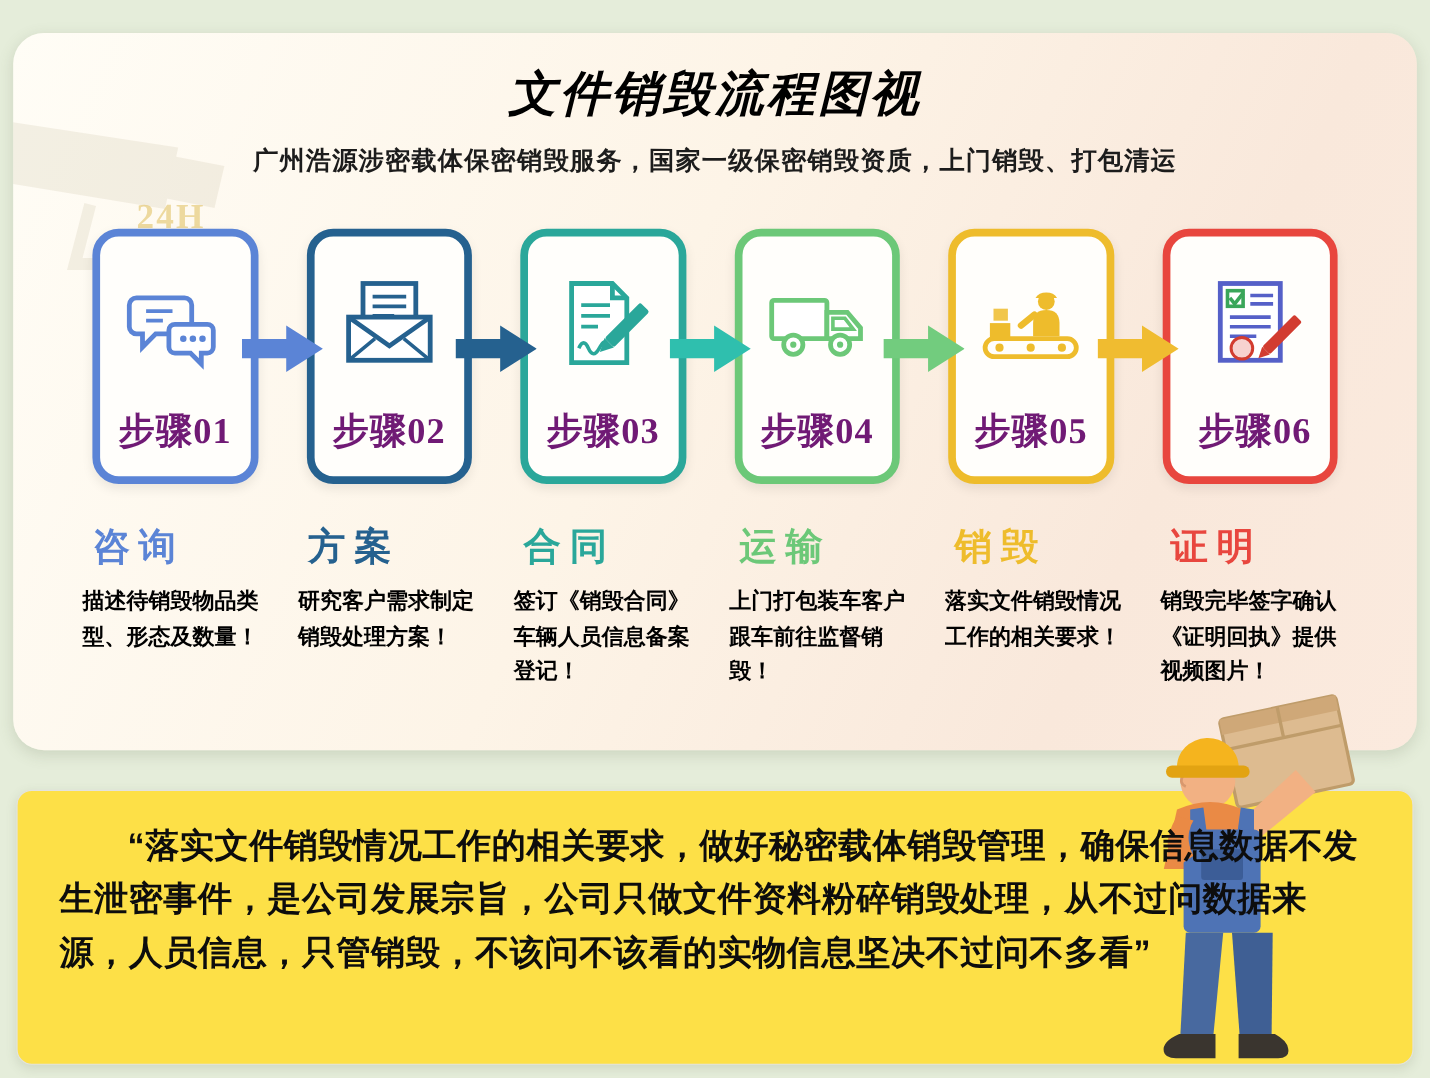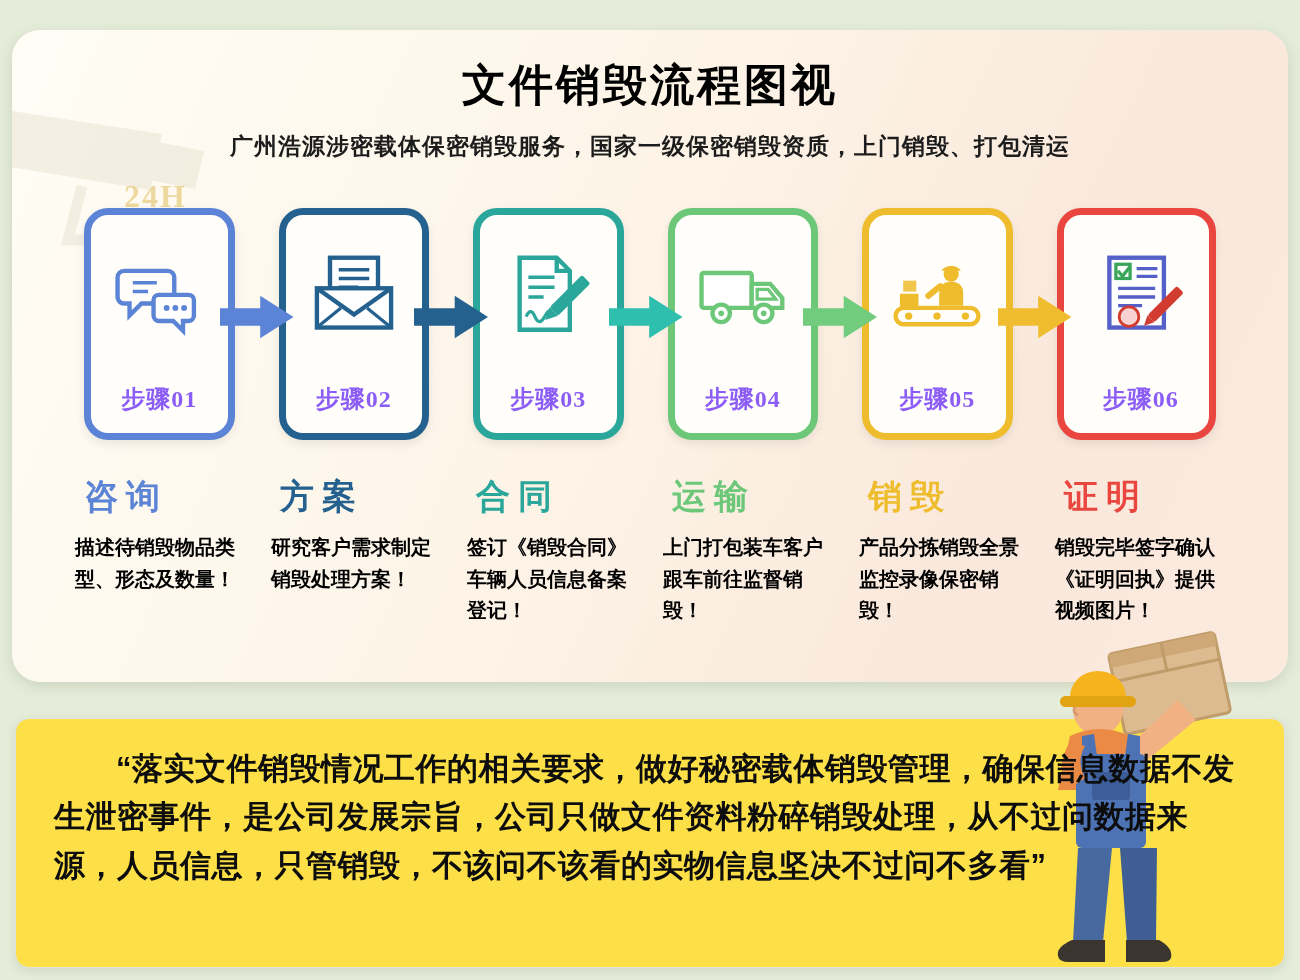--- a/index.html
+++ b/index.html
@@ -18,38 +18,39 @@
   .watermark{position:absolute;left:0;top:28px;opacity:.15;pointer-events:none;}
   .watermark-text{
     position:absolute;left:112px;top:148px;font-size:32px;font-weight:900;
     color:#d9b23c;opacity:.45;letter-spacing:2px;pointer-events:none;
     font-family:Liberation Serif, serif;
   }
   .page-title{
     margin:0;padding-top:26px;text-align:center;
     font-size:44px;font-weight:900;letter-spacing:3px;color:#000;
     font-family:"Liberation Sans",sans-serif;
+    font-style:italic;
   }
   .page-subtitle{
     margin-top:16px;text-align:center;font-size:23px;font-weight:700;color:#1c1c1c;
     letter-spacing:1px;font-family:"Liberation Serif",serif;
   }
   
   .steps-row{display:flex;align-items:flex-start;padding:0 72px;margin-top:46px;}
   .step-box{
     flex:1;height:232px;box-sizing:border-box;
     background:#fffefb;border:7px solid #999;border-radius:24px;
     display:flex;flex-direction:column;align-items:center;
     padding:34px 6px 18px 6px;position:relative;z-index:1;
     box-shadow:0 4px 10px rgba(0,0,0,.08);
   }
   .step-icon{width:96px;height:96px;flex:none;}
   .step-icon svg{width:96px;height:96px;display:block;}
   .step-label{
-    margin-top:auto;font-size:24px;font-weight:800;color:#8b5cf6;letter-spacing:1px;
+    margin-top:auto;font-size:33px;font-weight:800;color:#701a75;letter-spacing:1px;
     font-family:"Liberation Serif",serif;
   }
   .arrow{
     flex:none;width:74px;height:46px;margin:86px -15px 0;z-index:2;
     clip-path:polygon(0 31%,55% 31%,55% 4%,100% 50%,55% 96%,55% 69%,0 69%);
     background:#888;
   }
   
   .cats-row{
     display:grid;grid-template-columns:repeat(6,1fr);column-gap:44px;
@@ -215,21 +216,21 @@
       <div class="cat">
         <div class="cat-title" style="color: rgb(42, 167, 154);">合同</div>
         <div class="cat-desc">签订《销毁合同》车辆人员信息备案登记！</div>
       </div>
       <div class="cat">
         <div class="cat-title" style="color: rgb(108, 200, 120);">运输</div>
         <div class="cat-desc">上门打包装车客户跟车前往监督销毁！</div>
       </div>
       <div class="cat">
         <div class="cat-title" style="color: rgb(238, 188, 44);">销毁</div>
-        <div class="cat-desc">产品分拣销毁全景监控录像保密销毁！</div>
+        <div class="cat-desc">落实文件销毁情况工作的相关要求！</div>
       </div>
       <div class="cat">
         <div class="cat-title" style="color: rgb(232, 70, 62);">证明</div>
         <div class="cat-desc">销毁完毕签字确认《证明回执》提供视频图片！</div>
       </div>
     </div>
   </div>
 
   <div class="quote-card">
     <p class="quote-text">“落实文件销毁情况工作的相关要求，做好秘密载体销毁管理，确保信息数据不发生泄密事件，是公司发展宗旨，公司只做文件资料粉碎销毁处理，从不过问数据来源，人员信息，只管销毁，不该问不该看的实物信息坚决不过问不多看”</p>

